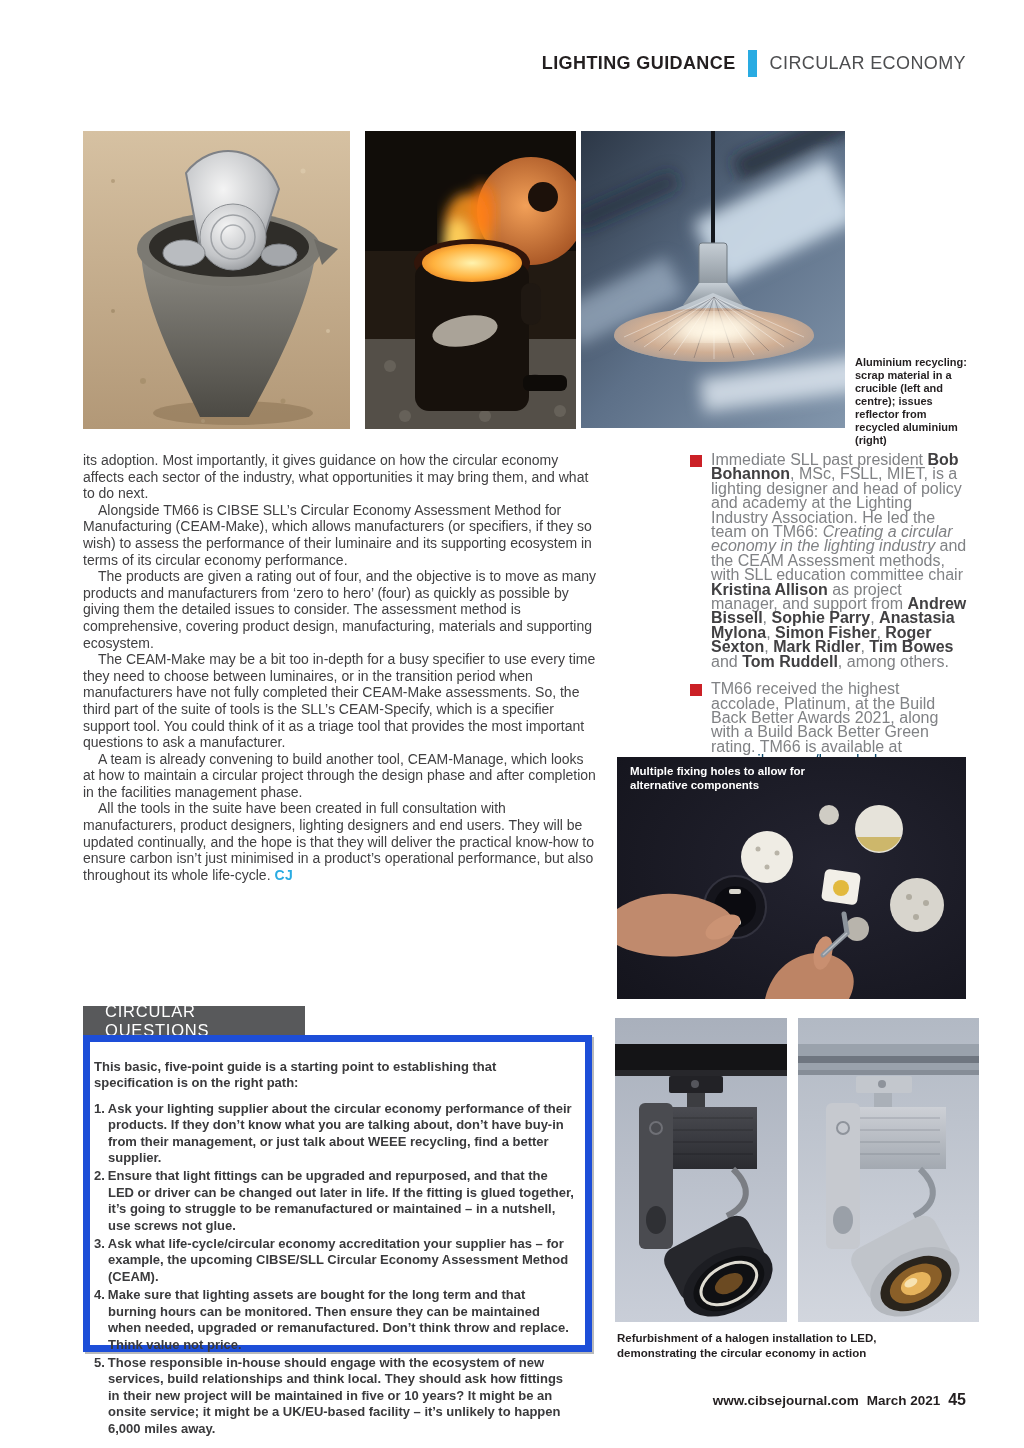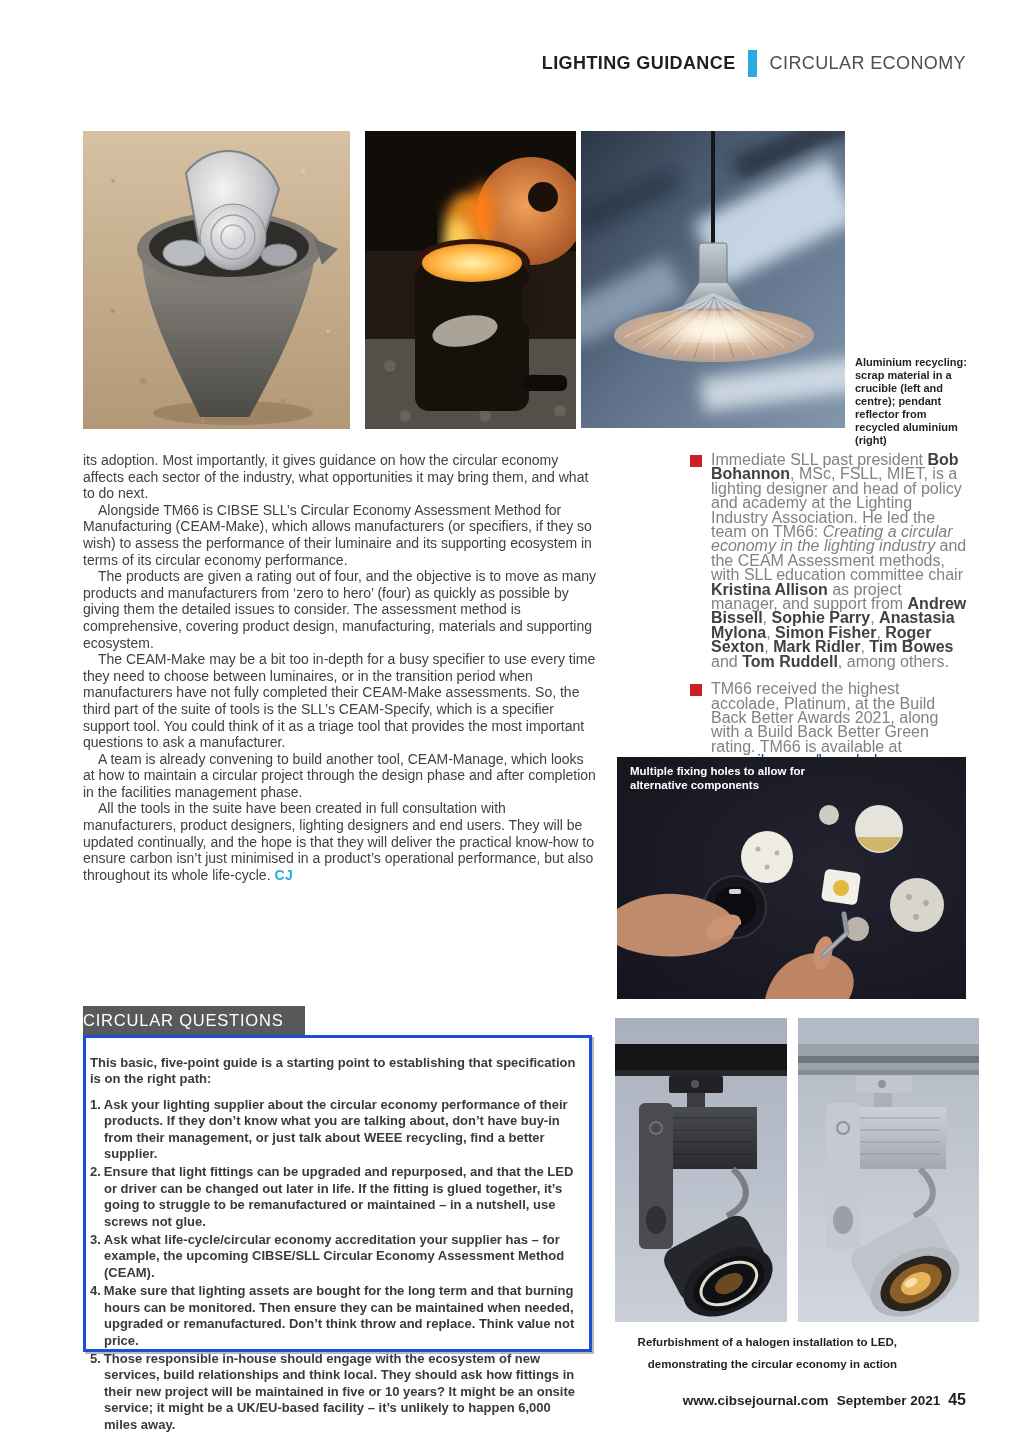--- a/index.html
+++ b/index.html
@@ -18,42 +18,42 @@
   #masthead .section { font-size:18px; font-weight:400; color:#4d4e50; letter-spacing:.4px;text-align:center; }
 
   
   .photo { overflow:hidden; background:#ccc; }
   .photo svg { display:block; width:100%; height:100%; }
 
   
   .caption { font-weight:bold; color:#231f20; font-size:11px; line-height:13px; }
   #cap-aluminium { top:356px; left:855px; width:114px; }
   #cap-fixing { top:764px; left:630px; width:196px; color:#ffffff; font-size:11.5px; line-height:14px; z-index:3; }
-  #cap-refurb { top:1331px; left:617px; width:280px; font-size:11.5px; line-height:22px;text-align:right; }
+  #cap-refurb { top:1331px; left:617px; width:280px; font-size:11.5px; line-height:15px; }
 
   
   #body-copy { top:452px; left:83px; width:514px; font-size:14px; line-height:16.6px; color:#414042; }
   #body-copy p { text-indent:15px; }
   #body-copy p.first { text-indent:0; }
   .seg-cj { color:#29abe2; font-weight:bold; letter-spacing:.5px; }
 
   
   #sidebar { top:453px; left:690px; width:280px; }
   .note { display:flex; margin-bottom:13px; }
   .note .bullet { flex:none; width:12px; height:12px; background:#cb2026; margin:2px 9px 0 0; }
   .note .note-text { font-size:16px; line-height:14.4px; color:#808285; }
   .seg-b { font-weight:bold; color:#414042; }
   .seg-i { font-style:italic; }
   .seg-link { font-weight:normal; color:#0c4a6e; }
 
   
   #cq-tab { top:1006px; left:83px; width:222px; height:29px; background:#58595b;
-    color:#fff; font-size:16.5px; letter-spacing:.8px; display:flex; align-items:center; padding-left:0; }
+    color:#fff; font-size:16.5px; letter-spacing:.8px; display:flex; align-items:center; padding-left:22px; }
   #cq-box { top:1035px; left:83px; width:509px; height:317px; background:#fff;
-    border:3px solid #1d4ed8; box-shadow:2px 2px 0 rgba(128,130,132,.55); padding:17px 10px 0 4px; }
+    border:7px solid #1d4ed8; box-shadow:2px 2px 0 rgba(128,130,132,.55); padding:17px 10px 0 4px; }
   #cq-box .intro { font-weight:bold; font-size:13px; line-height:16.4px; color:#3a3a3c; margin-bottom:9px; }
   #cq-box ol { list-style:none; }
   #cq-box li { font-weight:bold; font-size:13px; line-height:16.4px; color:#3a3a3c;
     padding-left:14px; text-indent:-14px; margin-bottom:2px; }
   #cq-box li .num { margin-right:3px; }
 
   
   #footer { top:1391px; right:58px; display:flex; align-items:baseline; gap:8px; color:#231f20; }
   #footer .site { font-weight:bold; font-size:13.5px; }
   #footer .date { font-weight:bold; font-size:13.5px; }
@@ -213,21 +213,21 @@
           <path d="M133,166 L78,220"></path>
           <path d="M133,166 L113,227"></path>
         <path d="M133,166 L153,227"></path>
           <path d="M133,166 L188,220"></path>
           <path d="M133,166 L213,211"></path>
       </g>
       <ellipse cx="133" cy="196" rx="38" ry="13" fill="#fff8e8" opacity=".9" filter="url(#blur8)"></ellipse>
     </svg>
   </div>
 
-  <div id="cap-aluminium" class="abs caption">Aluminium recycling: scrap material in a crucible (left and centre); pendant reflector from recycled aluminium (right)</div>
+  <div id="cap-aluminium" class="abs caption">Aluminium recycling: scrap material in a crucible (left and centre); issues reflector from recycled aluminium (right)</div>
 
   <div id="body-copy" class="abs">
     <p class="first">its adoption. Most importantly, it gives guidance on how the circular economy affects each sector of the industry, what opportunities it may bring them, and what to do next.</p>
     <p>Alongside TM66 is CIBSE SLL’s Circular Economy Assessment Method for Manufacturing (CEAM-Make), which allows manufacturers (or specifiers, if they so wish) to assess the performance of their luminaire and its supporting ecosystem in terms of its circular economy performance.</p>
     <p>The products are given a rating out of four, and the objective is to move as many products and manufacturers from ‘zero to hero’ (four) as quickly as possible by giving them the detailed issues to consider. The assessment method is comprehensive, covering product design, manufacturing, materials and supporting ecosystem.</p>
     <p>The CEAM-Make may be a bit too in-depth for a busy specifier to use every time they need to choose between luminaires, or in the transition period when manufacturers have not fully completed their CEAM-Make assessments. So, the third part of the suite of tools is the SLL’s CEAM-Specify, which is a specifier support tool. You could think of it as a triage tool that provides the most important questions to ask a manufacturer.</p>
     <p>A team is already convening to build another tool, CEAM-Manage, which looks at how to maintain a circular project through the design phase and after completion in the facilities management phase.</p>
     <p><span>All the tools in the suite have been created in full consultation with manufacturers, product designers, lighting designers and end users. They will be updated continually, and the hope is that they will deliver the practical know-how to ensure carbon isn’t just minimised in a product’s operational performance, but also throughout its whole life-cycle.  </span><span class="seg-cj">CJ</span></p>
   </div>
 
@@ -371,17 +371,17 @@
         <ellipse cx="104" cy="270" rx="16" ry="10" fill="#e7b45c"></ellipse>
         <ellipse cx="100" cy="267" rx="7" ry="4" fill="#f7e3b2"></ellipse>
       </g>
     </svg>
   </div>
 
   <div id="cap-refurb" class="abs caption">Refurbishment of a halogen installation to LED, demonstrating the circular economy in action</div>
 
   <div id="footer" class="abs">
     <span class="site">www.cibsejournal.com</span>
-    <span class="date">September 2021</span>
+    <span class="date">March 2021</span>
     <span class="pageno">45</span>
   </div>
 
 </div>
 
 </body></html>

